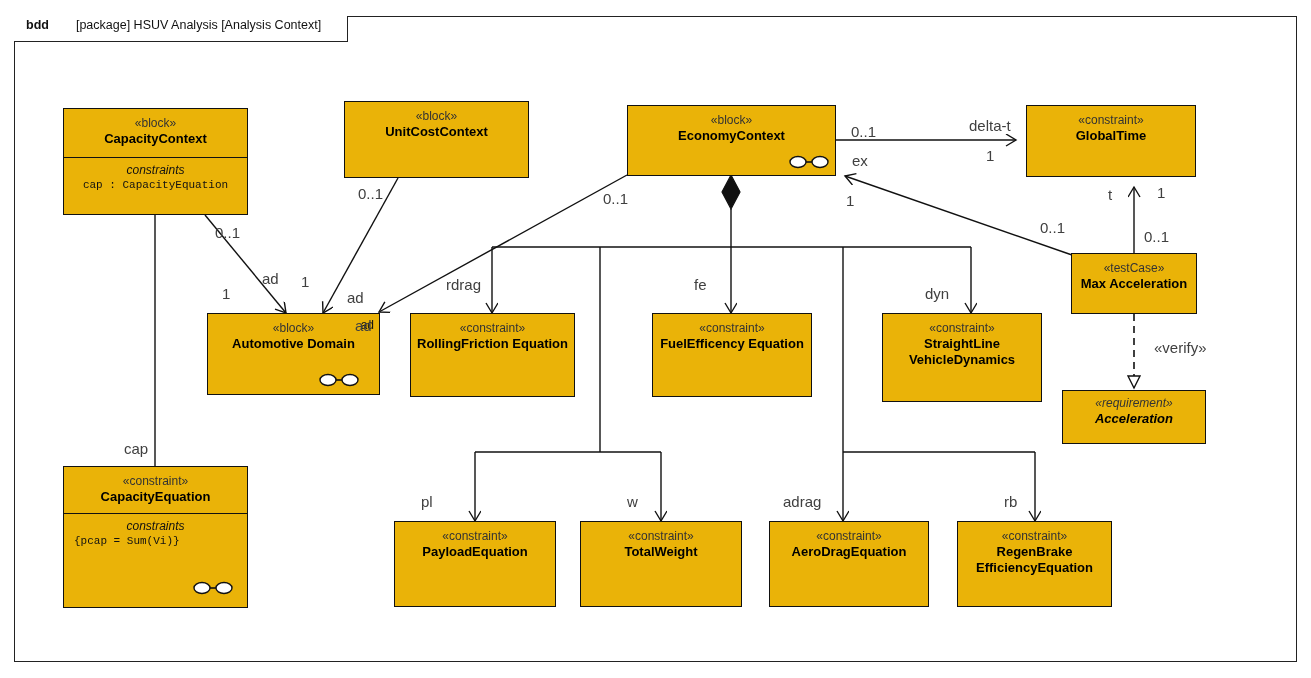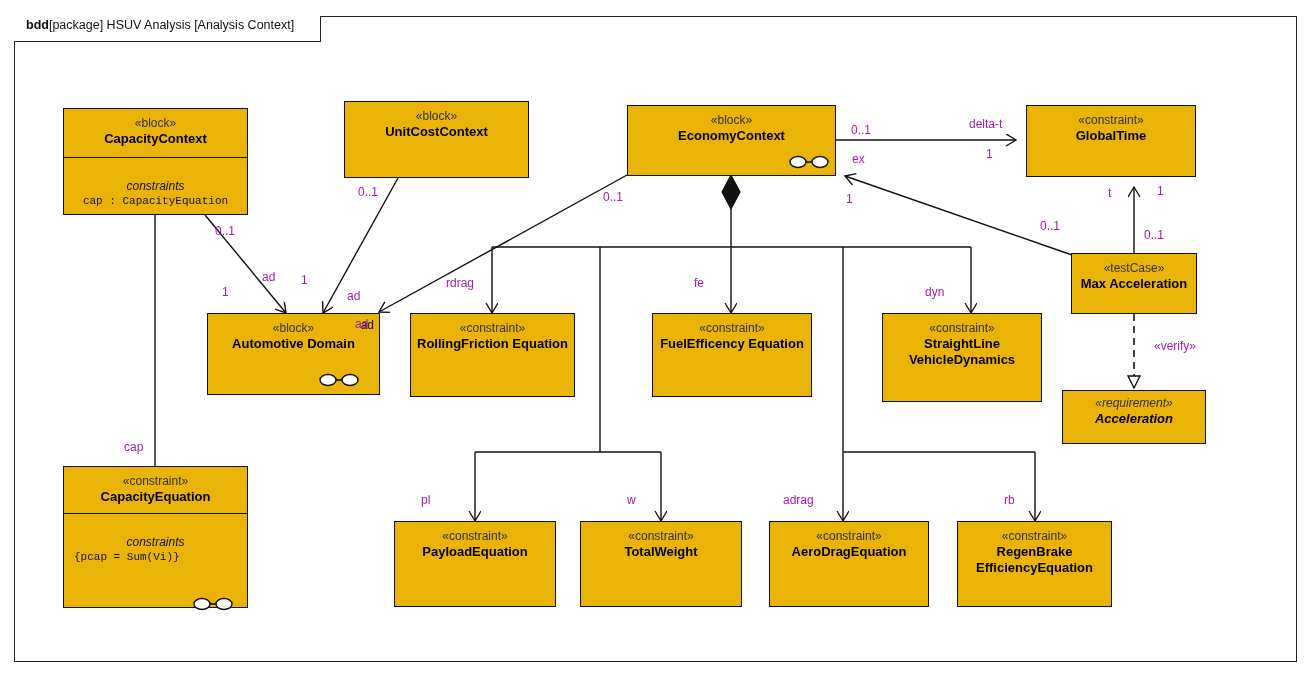--- a/index.html
+++ b/index.html
@@ -5,41 +5,41 @@
 <style>
   html,body{margin:0;padding:0;background:#ffffff;}
   body{font-family:"Liberation Sans", sans-serif;}
   #canvas{position:relative;width:1311px;height:678px;background:#ffffff;overflow:hidden;}
 
   
   #frame{position:absolute;left:14px;top:16px;width:1283px;height:646px;border:1.5px solid #222;box-sizing:border-box;background:#fff;}
   #frame-tab{position:absolute;left:14px;top:16px;height:26px;box-sizing:border-box;
              border:1.5px solid #222;border-left:none;border-top:none;background:#fff;
              padding:0 26px 8px 12px;display:flex;align-items:center;white-space:nowrap;
-             font-size:12.5px;color:#111;}
+             font-size:12.5px;color:#111;gap:27px;}
   #frame-tab .tab-strong{font-weight:bold;}
 
   
   #edges{position:absolute;left:0;top:0;width:1311px;height:678px;}
 
   
   .node{position:absolute;box-sizing:border-box;border:1.5px solid #111;background:#eab308;}
   .node .hdr{padding-top:7px;text-align:center;line-height:1.25;}
   .stereo{font-size:12px;color:#333;}
   .nname{font-size:13px;font-weight:bold;color:#000;line-height:1.25;}
-  .compartment{border-top:1.5px solid #111;text-align:center;padding:21px 4px 4px 4px;}
+  .compartment{border-top:1.5px solid #111;text-align:center;padding:5px 4px 4px 4px;}
   .cmp-title{font-size:12px;font-style:italic;color:#111;}
   .cmp-item{font-size:11px;color:#111;margin-top:2px;font-family:Liberation Mono, monospace;}
   .corner-label{position:absolute;font-size:12px;color:#111;}
 
   
   .par-icon{position:absolute;}
 
   
-  .elabel{position:absolute;font-size:12px;color:#a21caf;white-space:nowrap;}
+  .elabel{position:absolute;font-size:15px;color:#404040;white-space:nowrap;}
 </style>
 </head>
 <body>
 
 <div id="canvas">
 
   <div id="frame"></div>
   <div id="frame-tab">
     <span class="tab-strong">bdd</span>
       <span>[package] HSUV Analysis [Analysis Context]</span>

